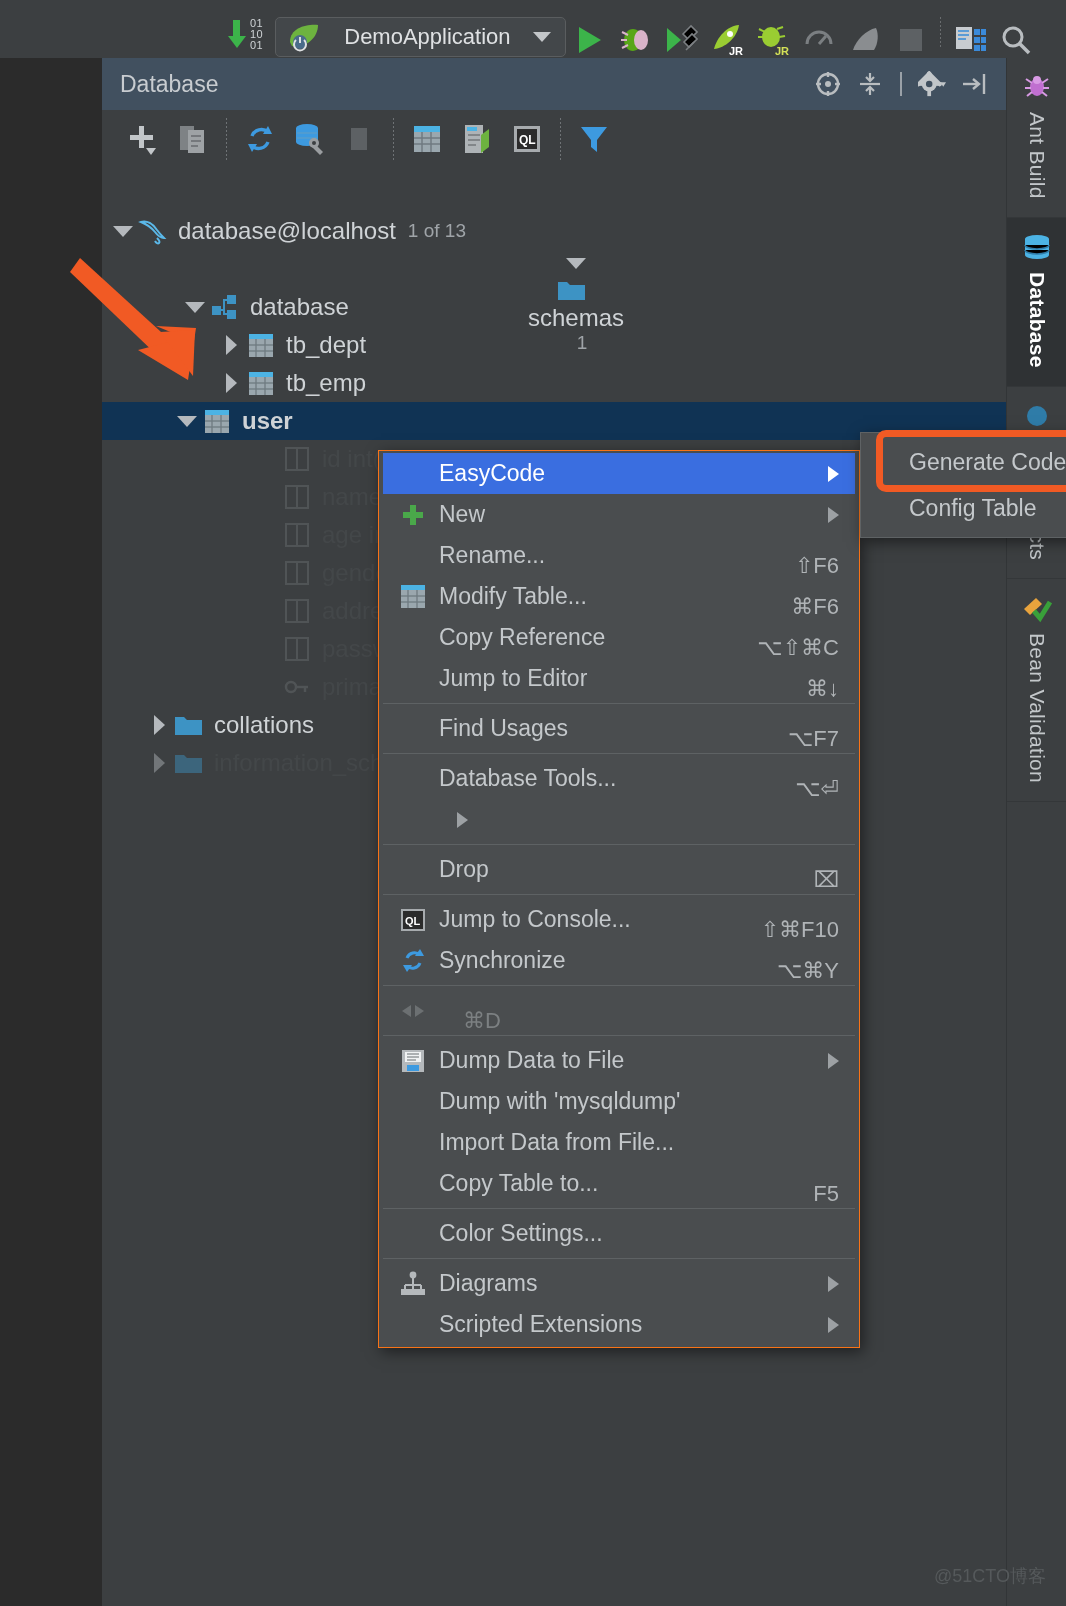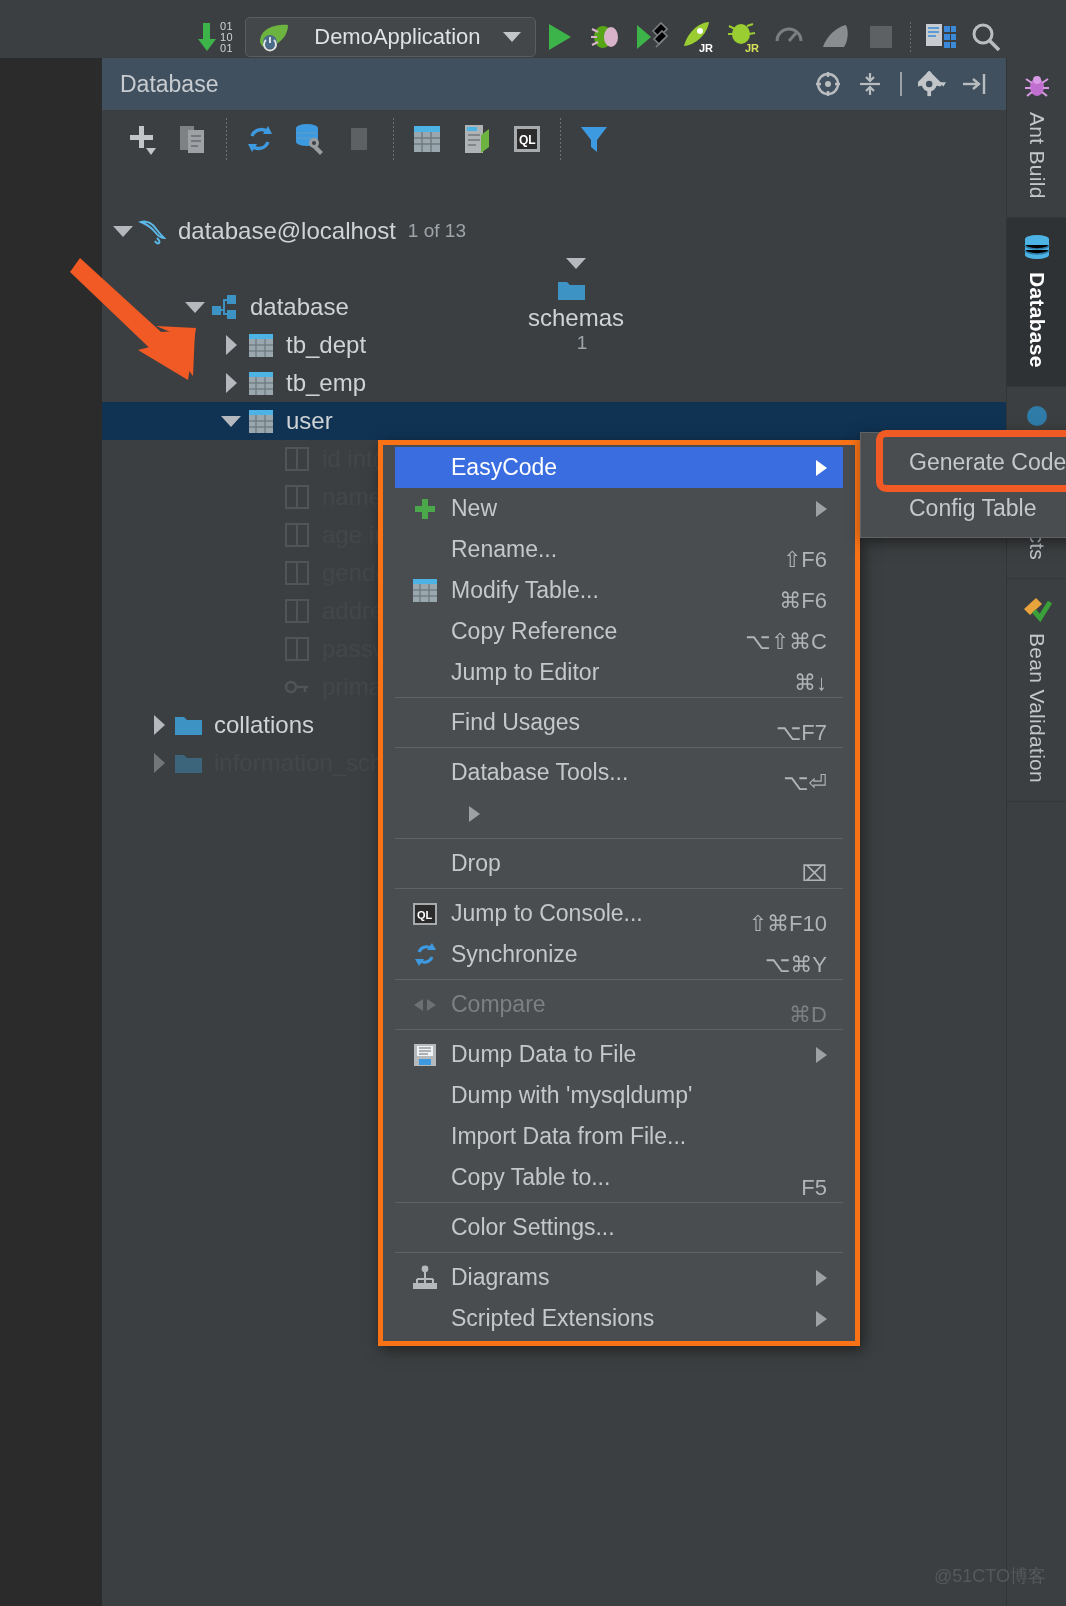--- a/index.html
+++ b/index.html
@@ -11,23 +11,23 @@
   #root {
     position: relative;
     width: 1066px;
     height: 1606px;
     overflow: hidden;
     background: #3c3f41;
   }
 
   
   #top-toolbar {
-    position: absolute; left: 0; top: 8px; width: 1066px; height: 58px;
+    position: absolute; left: 0; top: 17px; width: 1066px; height: 58px;
     background: #3c3f41;
-    display: flex; align-items: center;
+    display: flex; align-items: flex-start; padding-left: 30px;
   }
   .tb-spacer { width: 196px; }
   .binary-icon {
     display: flex; align-items: center; gap: 2px;
     margin-right: 12px;
   }
   .binary-digits {
     font-family: "Liberation Sans", sans-serif;
     font-size: 11px; line-height: 11px; color: #cfd3d6; letter-spacing: .5px;
   }
@@ -120,25 +120,25 @@
     border-left: 11px solid #b5b9bd;
   }
   .ticon { width: 34px; height: 28px; display: flex; align-items: center; justify-content: center; flex: none; margin-right: 8px; }
   .tlabel { color: #cfd3d6; }
   .tcount { color: #9fa4a8; font-size: 19px; margin-left: 12px; }
   .ghost { color: #4d5153; }
   .ghost .tlabel { color: #4d5153; }
 
   
   #ctx-menu {
-    position: absolute; left: 276px; top: 382px; width: 482px;
+    position: absolute; left: 276px; top: 392px; width: 482px;
     background: #4a4d4f;
-    border: 5px solid #f97316;
+    border: 1px solid #f97316;
     box-shadow: 3px 4px 14px rgba(0,0,0,.5);
-    padding: 2px 12px;
+    padding: 2px 4px;
     z-index: 30;
   }
   .mitem {
     position: relative; height: 41px;
     display: flex; align-items: center;
     padding: 0 16px 0 14px;
     color: #c4c8cb; font-size: 23px;
     white-space: nowrap;
   }
   .mitem.highlight { background: #3a6ee0; color: #ffffff; }
@@ -544,21 +544,21 @@
               <g stroke="#6f7a80" stroke-width="1.3">
                 <line x1="9" y1="7" x2="9" y2="25"></line>
                 <line x1="18" y1="7" x2="18" y2="25"></line>
                 <line x1="2" y1="13" x2="26" y2="13"></line>
                 <line x1="2" y1="19" x2="26" y2="19"></line>
               </g>
             </svg>
           </span>
           <span class="tlabel">tb_emp</span>
         </div>
-        <div class="trow selected" style="padding-left: 116px;">
+        <div class="trow selected" style="padding-left: 72px; font-weight: bold;">
           <span class="twist">
             <span class="twist-open"></span>
           </span>
           <span class="ticon">
             <svg width="28" height="27" viewBox="0 0 28 27">
               <rect x="2" y="2" width="24" height="5" fill="#4cb3e4"></rect>
               <rect x="2" y="7" width="24" height="18" fill="#9aa7ae"></rect>
               <g stroke="#6f7a80" stroke-width="1.3">
                 <line x1="9" y1="7" x2="9" y2="25"></line>
                 <line x1="18" y1="7" x2="18" y2="25"></line>
@@ -762,21 +762,20 @@
         <div class="msep"></div>
         <div class="mitem disabled">
           <span class="micon">
             <svg width="27" height="26" viewBox="0 0 27 26">
               <g fill="#6c7072">
                 <polygon points="2,13 11,7 11,19"></polygon>
                 <polygon points="24,13 15,7 15,19"></polygon>
               </g>
             </svg>
           </span>
-          <span class="mlabel">Compare</span>
           <span class="mshort">⌘D</span>
         </div>
         <div class="msep"></div>
         <div class="mitem">
           <span class="micon">
             <svg width="26" height="26" viewBox="0 0 26 26">
               <rect x="2" y="2" width="22" height="22" fill="#b5b9bc"></rect>
               <rect x="5" y="4" width="16" height="10" fill="#f0f2f3"></rect>
               <g stroke="#7f8386" stroke-width="1.2">
                 <line x1="7" y1="6" x2="19" y2="6"></line>

